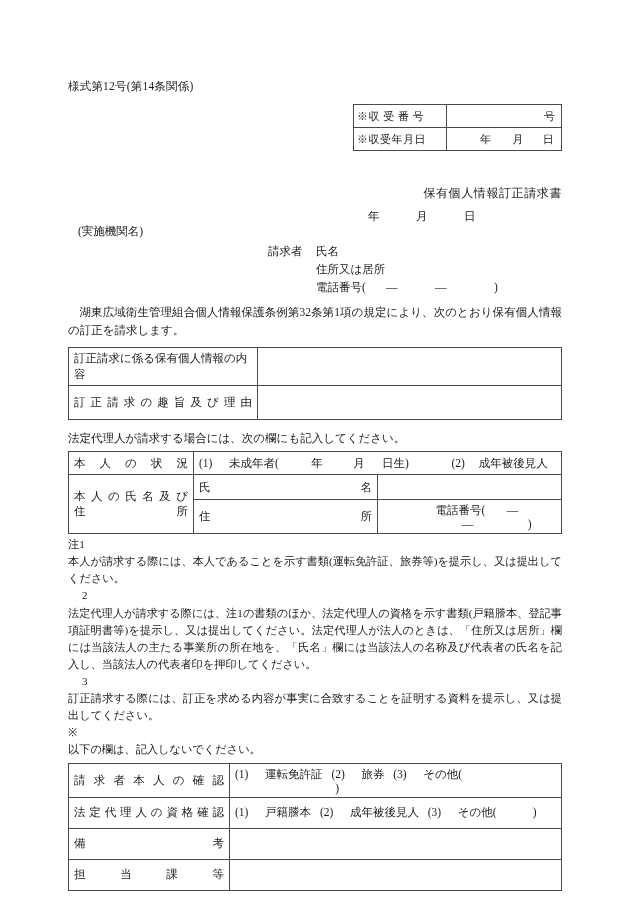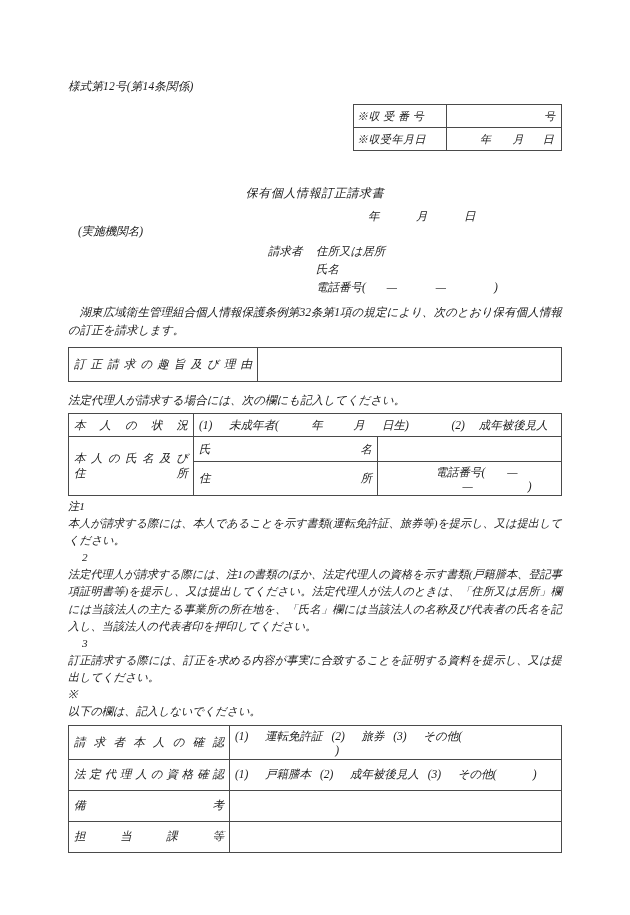--- a/index.html
+++ b/index.html
@@ -18,31 +18,30 @@
     height: 915px;
     background: #ffffff;
     overflow: hidden;
     box-sizing: border-box;
   }
   .sheet {
     position: absolute;
     left: 68px;
     top: 78px;
     width: 494px;
-    font-style: italic;
   }
 
   
   .form-no {
     font-size: 11.5px;
     line-height: 1.4;
     letter-spacing: 0.2px;
   }
   .doc-title {
-    text-align: center;
+    text-align: right;
     font-size: 12px;
     letter-spacing: 0.6px;
     margin-top: 17px;
   }
   .indent1 { text-indent: 1em; }
 
   
   .receipt-wrap {
     position: absolute;
     right: 0;
@@ -260,33 +259,37 @@
     <div class="date-line">
       <span class="y">年</span><span class="m">月</span><span class="d">日</span>
     </div>
 
     <div class="agency">(実施機関名)</div>
 
     <div class="requester">
       <div class="row">
         <div class="who">請求者</div>
         <div class="rows">
+          <div>氏名</div>
           <div>住所又は居所</div>
-          <div>氏名</div>
           <div class="tel-line">
             <span>電話番号(</span><span class="g1">—</span><span class="g2">—</span><span class="g3">)</span>
           </div>
         </div>
       </div>
     </div>
 
     <div class="stmt indent1">湖東広域衛生管理組合個人情報保護条例第32条第1項の規定により、次のとおり保有個人情報の訂正を請求します。</div>
 
     <table class="grid t-content">
       <tbody>
+          <tr class="r1">
+        <td class="lbl">訂正請求に係る保有個人情報の内容</td>
+        <td></td>
+      </tr>
       <tr class="r2">
         <td class="lbl">
           <span class="spread">訂正請求の趣旨及び理由</span>
         </td>
         <td></td>
       </tr>
     </tbody>
       </table>
 
     <div class="note-lead">法定代理人が請求する場合には、次の欄にも記入してください。</div>

